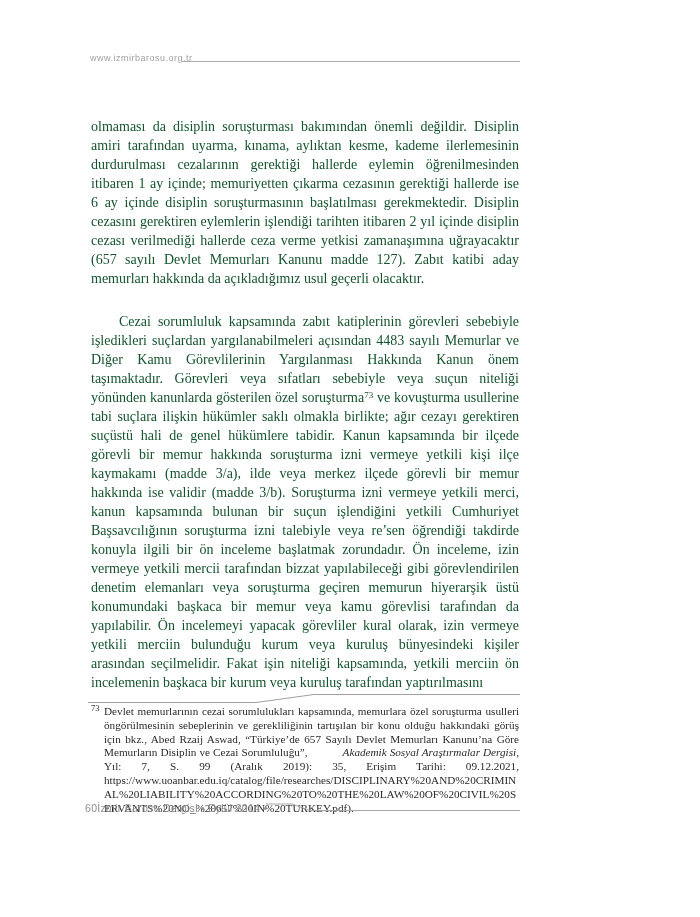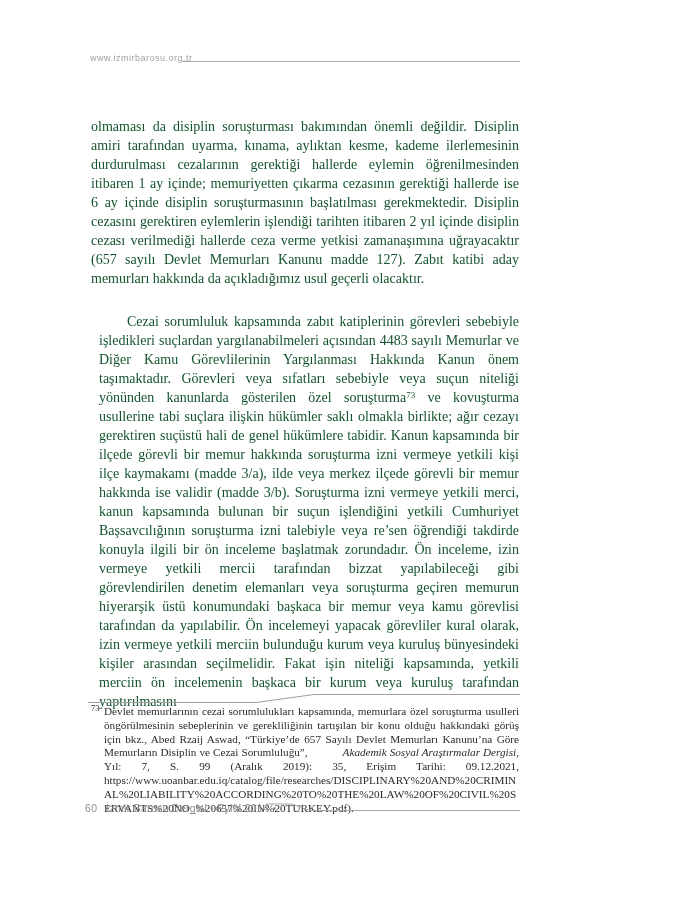--- a/index.html
+++ b/index.html
@@ -43,21 +43,20 @@
     width: 428px;
     font-size: 14px;
     line-height: 19px;
     text-align: justify;
     color: #14532d;
   }
   .article p { margin: 0; }
   .article p.second {
     margin-top: 24px;
     text-indent: 28px;
-    margin-left: 8px;
   }
   .fn-ref {
     font-size: 9px;
     vertical-align: 4px;
     line-height: 0;
   }
 
   
   .footnote-rule {
     position: absolute;
@@ -94,21 +93,21 @@
   .footer {
     position: absolute;
     left: 85px;
     top: 802px;
     font-family: "Liberation Sans", sans-serif;
     font-size: 10.5px;
     letter-spacing: 0.3px;
     color: #8f8f8f;
     white-space: nowrap;
   }
-  .footer .page-num { margin-right: 9px; }
+  .footer .page-num { }
   .footer-rule {
     position: absolute;
     left: 266px;
     top: 800px;
     width: 254px;
     height: 14px;
   }
 </style>
 </head>
 <body>

